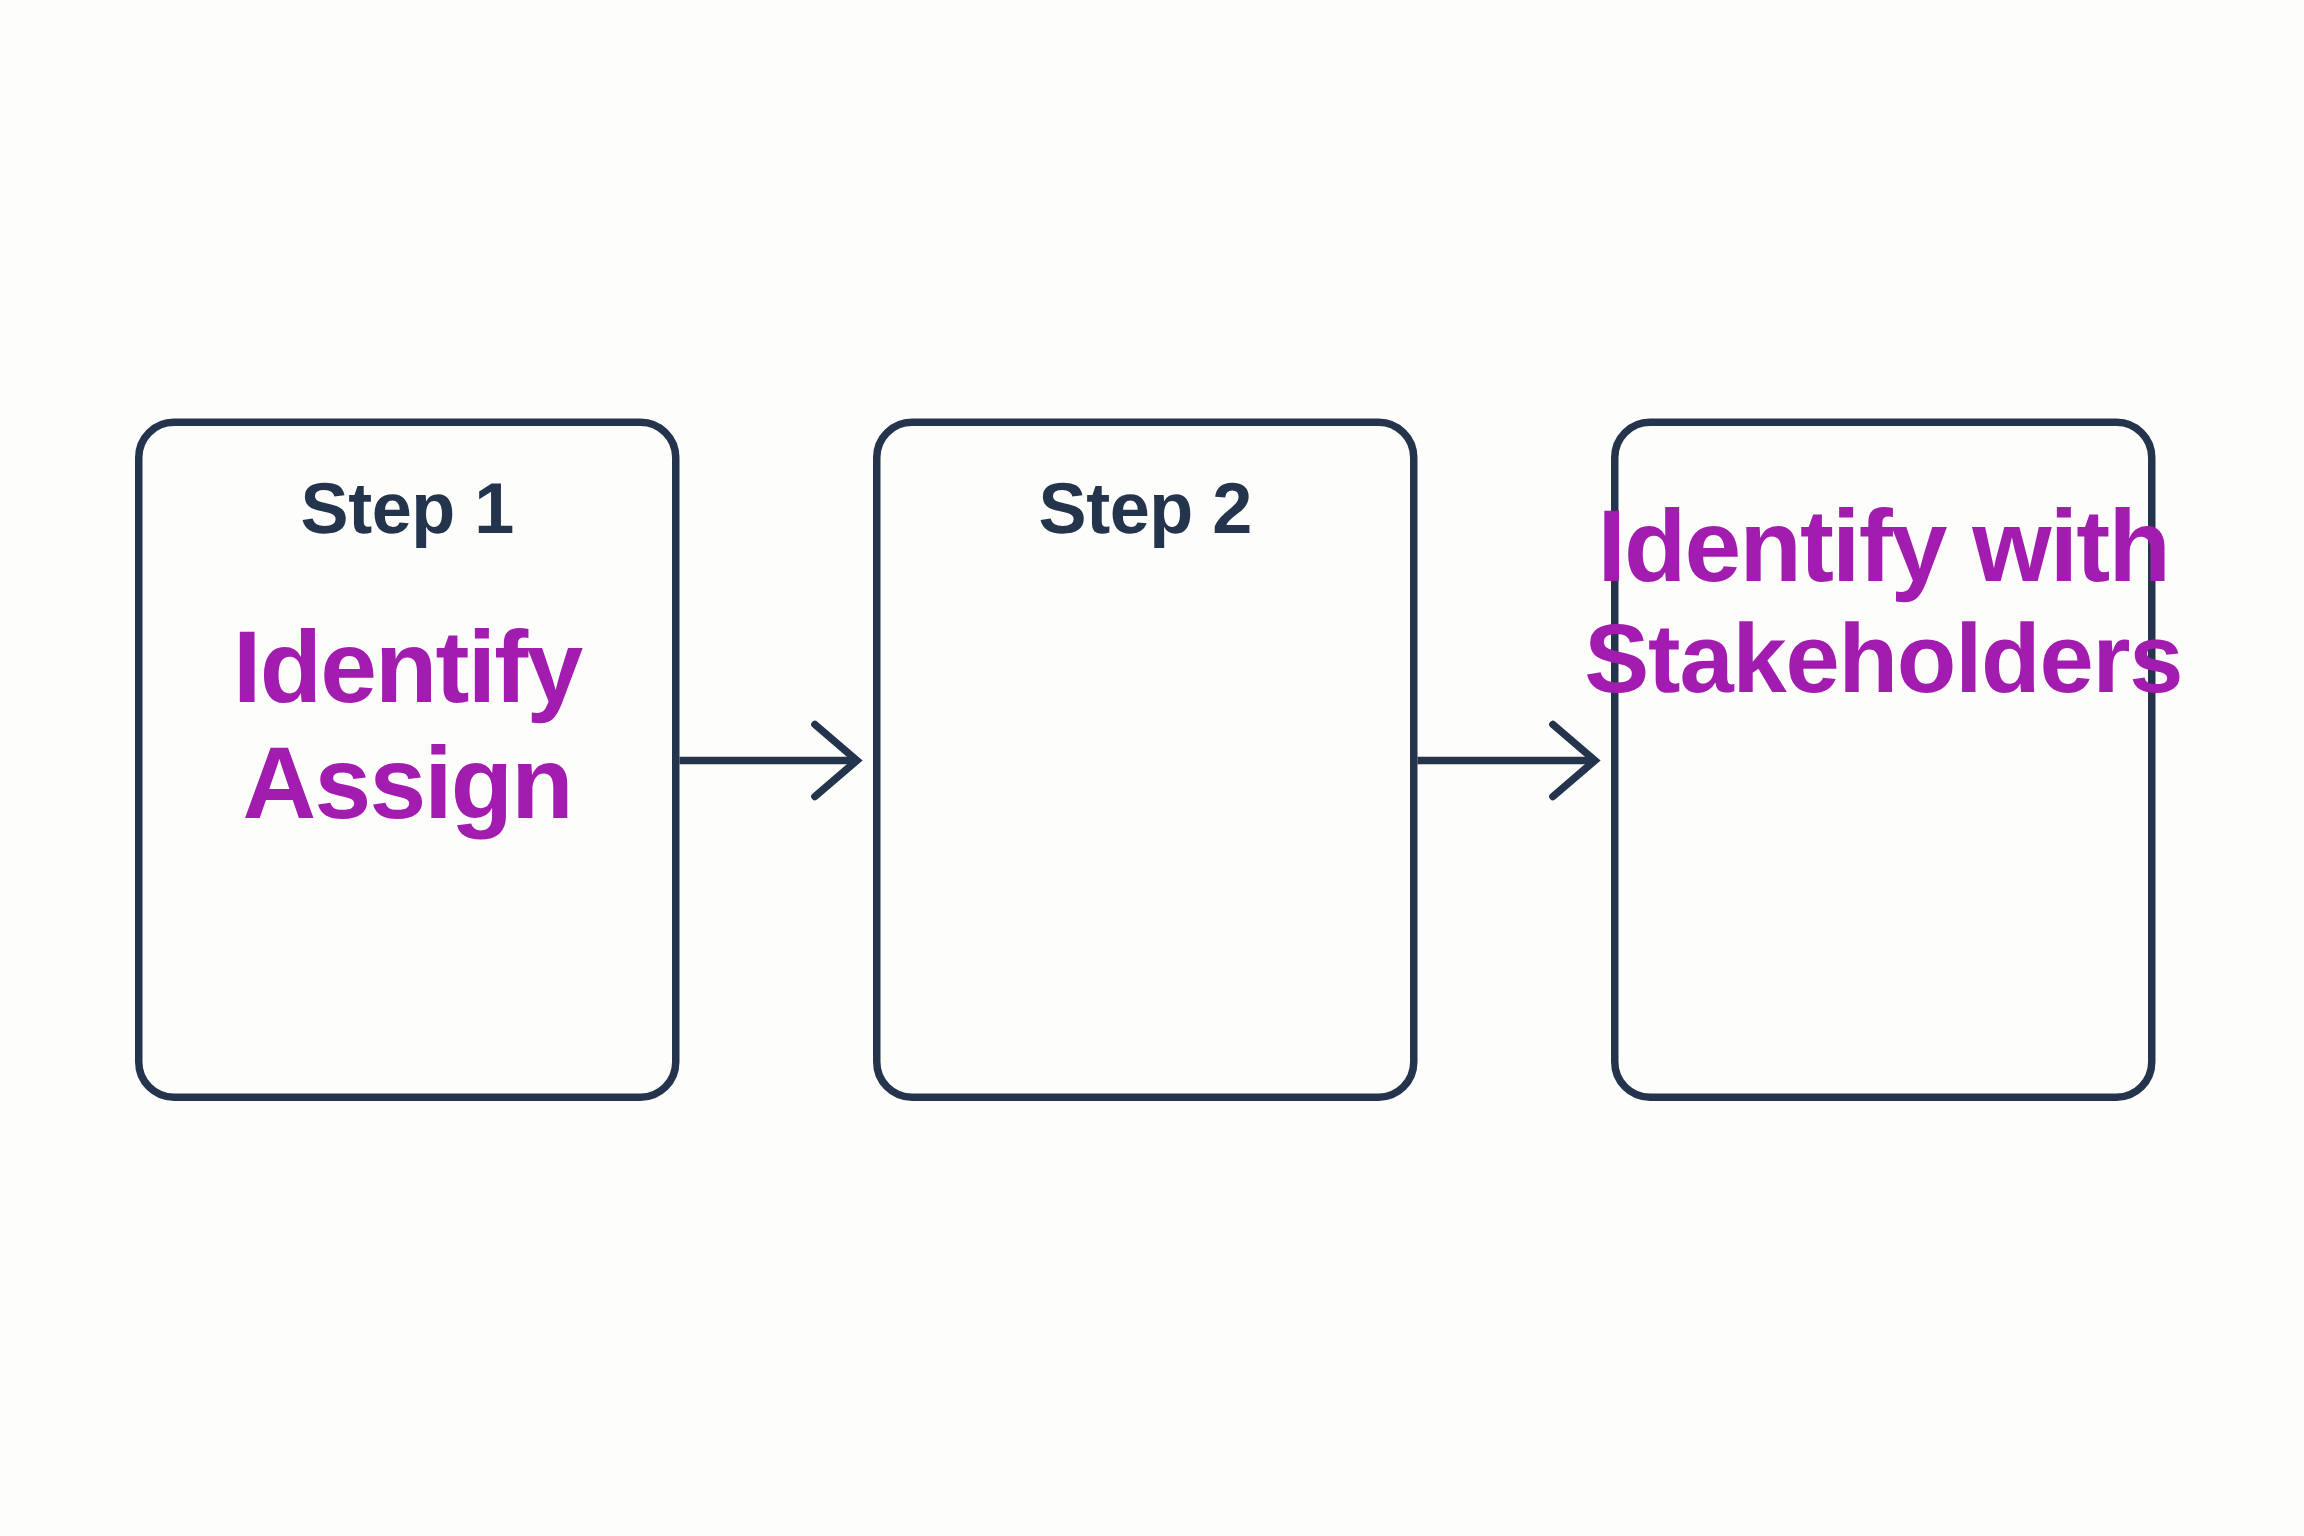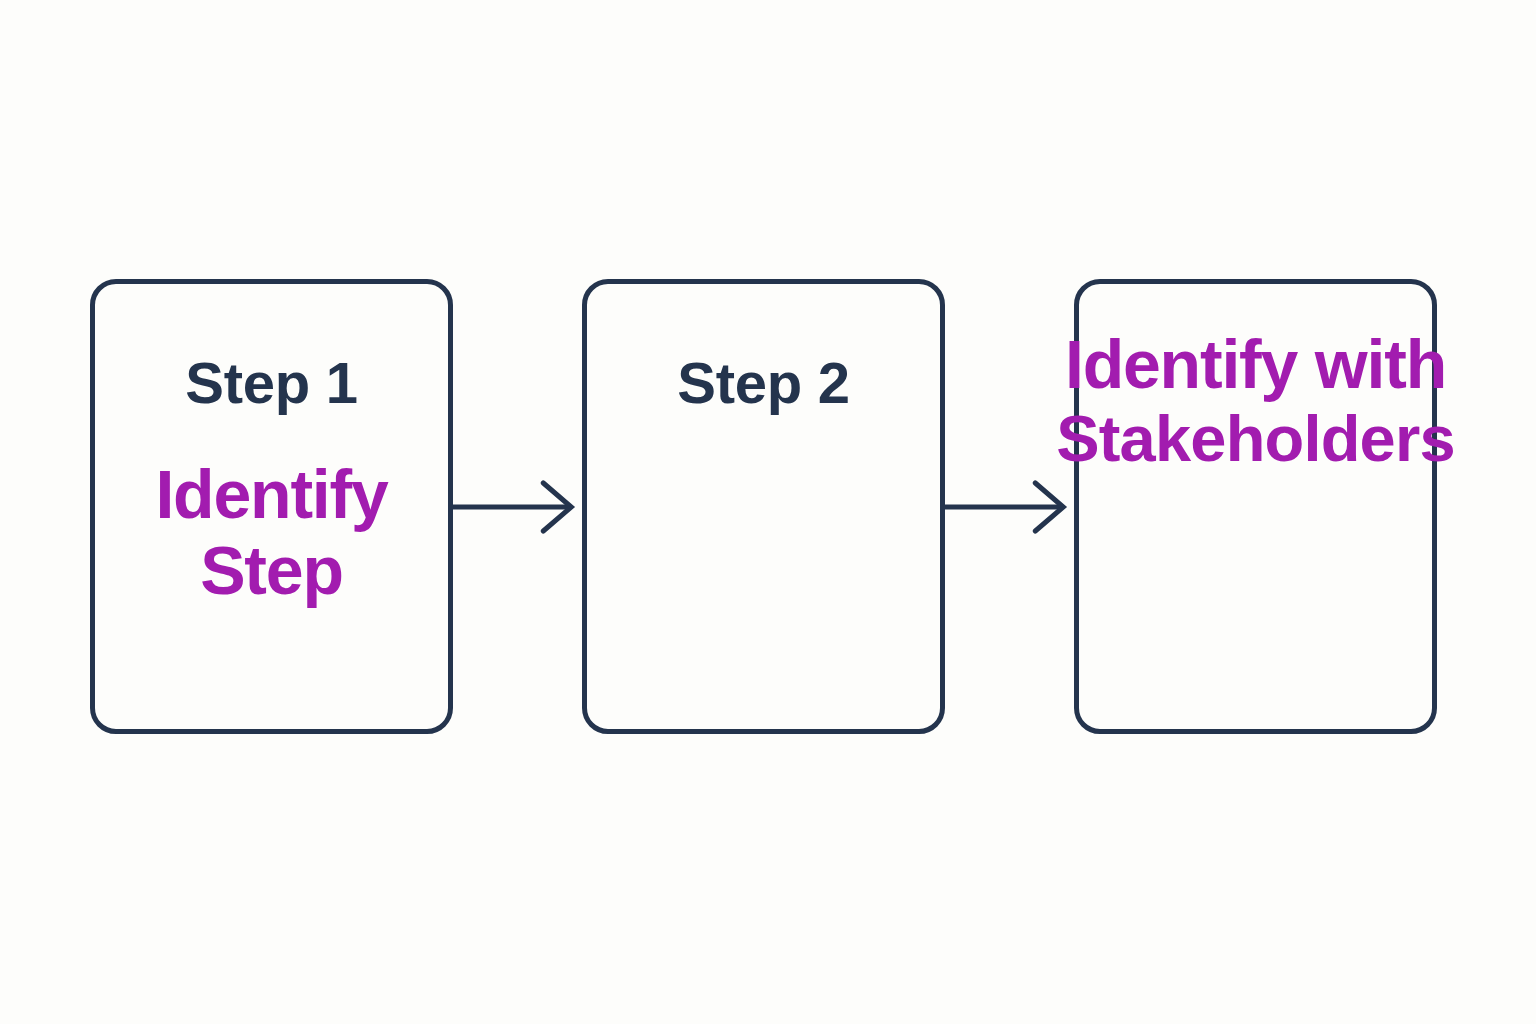--- a/index.html
+++ b/index.html
@@ -39,22 +39,22 @@
     border-radius: 26px;
     background: #fdfdfb;
     display: flex;
     flex-direction: column;
     align-items: center;
     justify-content: flex-start;
     padding: 0;
   }
 
   .step-label {
-    margin-top: 69px;
-    font-size: 58px;
+    margin-top: 31px;
+    font-size: 48px;
     font-weight: 600;
     line-height: 1.05;
     color: #24344d;
     letter-spacing: -0.3px;
   }
 
   .step-title {
     margin-top: 42px;
     font-size: 68px;
     font-weight: 700;
@@ -94,21 +94,21 @@
 
 <div id="canvas">
 
   <div class="flow">
 
     <div class="step-box">
       <div class="step-label">Step 1</div>
       <div class="step-title">
         <span>Identify</span>
         <br>
-        <span>Step</span>
+        <span>Assign</span>
       </div>
     </div>
 
     <div class="connector">
       <svg viewBox="0 0 120 70" preserveAspectRatio="none">
         <line x1="0" y1="35" x2="108" y2="35" stroke="#24344d" stroke-width="5" stroke-linecap="butt" vector-effect="non-scaling-stroke"></line>
         <polyline points="84,11 110,35 84,59" fill="none" stroke="#24344d" stroke-width="5" stroke-linecap="round" stroke-linejoin="miter" vector-effect="non-scaling-stroke"></polyline>
       </svg>
     </div>
 

